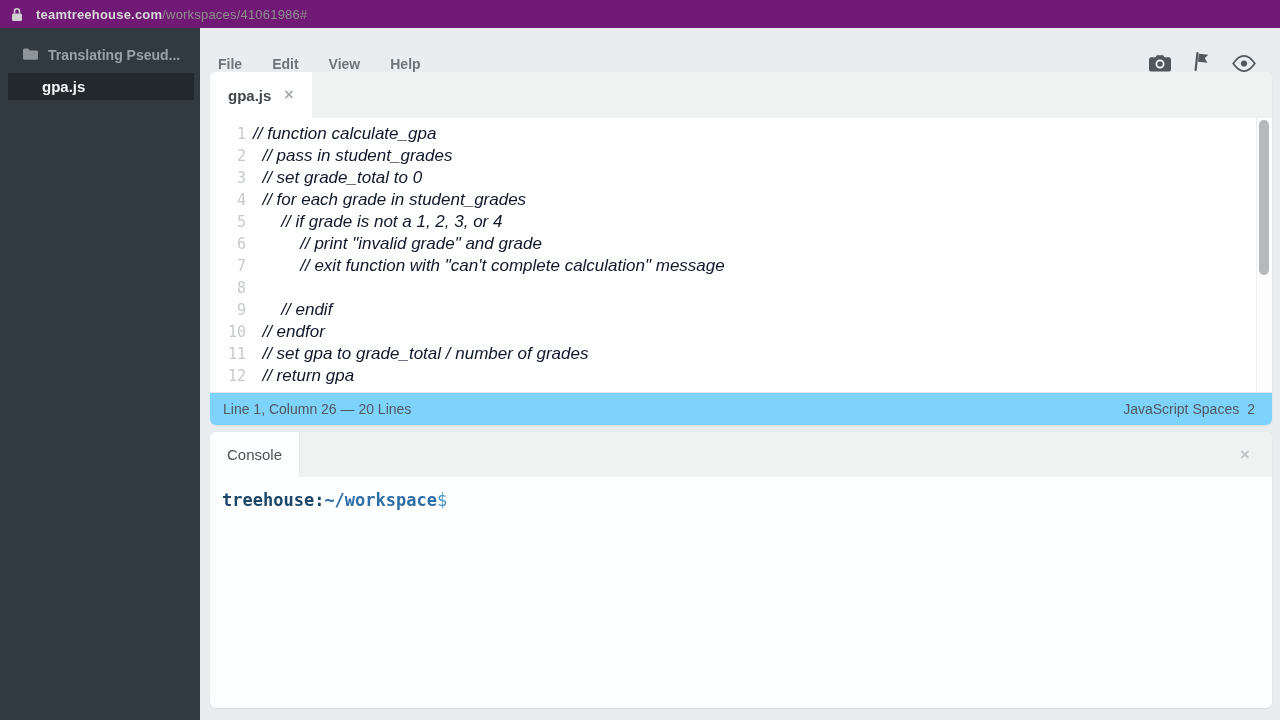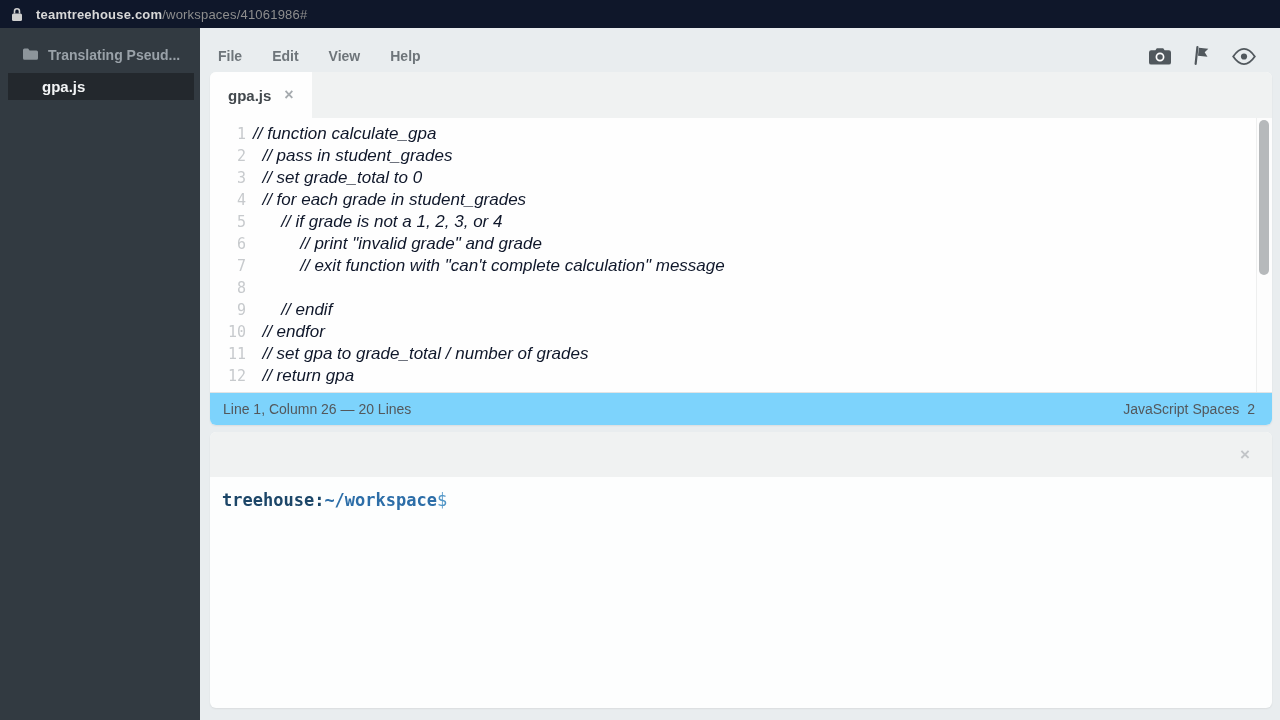--- a/index.html
+++ b/index.html
@@ -1,42 +1,42 @@
 <!DOCTYPE html>
 <html><head>
 <meta charset="utf-8">
 <style>
   * { margin:0; padding:0; box-sizing:border-box; }
   html,body { width:1280px; height:720px; overflow:hidden;
               font-family:"Liberation Sans", sans-serif; background:#e9edef; }
 
   
   .topbar { position:absolute; left:0; top:0; width:1280px; height:28px;
-            background:#0f172a; display:flex; align-items:center; }
+            background:#701a75; display:flex; align-items:center; }
   .lock { margin-left:11px; display:flex; align-items:center; }
   .urlwrap { margin-left:13px; font-size:13px; letter-spacing:.2px; }
   .url-host { color:#d8d8d8; font-weight:700; }
   .url-path { color:#8e8e8e; font-weight:400; }
 
   
   .sidebar { position:absolute; left:0; top:28px; width:200px; height:692px;
              background:#323a41; }
   .project-row { display:flex; align-items:center; height:30px; margin-top:12px;
                  padding-left:23px; }
   .project-label { margin-left:10px; color:#99a1a8; font-size:14px; font-weight:700;
                    white-space:nowrap; }
   .file-row { display:flex; align-items:center; height:27px; margin:3px 6px 0 8px;
               background:#23282d; cursor:pointer; }
   .file-label { margin-left:34px; color:#f2f4f5; font-size:15px; font-weight:700; }
 
   
   .main { position:absolute; left:200px; top:28px; width:1080px; height:692px; }
 
   
-  .menubar { height:44px; display:flex; align-items:center; padding:12px 24px 0 18px; }
+  .menubar { height:44px; display:flex; align-items:flex-end; padding:12px 24px 0 18px; }
   .menu-item { color:#6e757a; font-size:14px; font-weight:700; margin-right:30px;
                cursor:pointer; }
   .menubar-spacer { flex:1; }
   .mb-icon { margin-left:22px; cursor:pointer; display:flex; align-items:center; }
 
   
   .editor-card { position:absolute; left:10px; right:8px; top:44px; height:353px;
                  background:#fefefe; border-radius:6px; overflow:hidden;
                  box-shadow:0 1px 2px rgba(0,0,0,.07); }
   .tabstrip { height:46px; background:#f0f2f2; display:flex; }
@@ -205,20 +205,23 @@
       <span>Line 1, Column 26 — 20 Lines</span>
       <span class="statusbar-spacer"></span>
       <span class="status-item first">JavaScript</span>
       <span class="status-item">Spaces</span>
       <span class="status-item" style="margin-left:8px">2</span>
     </div>
   </div>
 
   <div class="console-card">
     <div class="console-header">
+      <div class="console-tab">
+        <span class="console-tab-label">Console</span>
+      </div>
       <span class="console-spacer"></span>
       <span class="console-close">×</span>
     </div>
     <div class="console-body">
       <div class="prompt"><span class="p-user">treehouse</span><span class="p-colon">:</span><span class="p-path">~/workspace</span><span class="p-dollar">$</span></div>
     </div>
   </div>
 
 </div>
 

